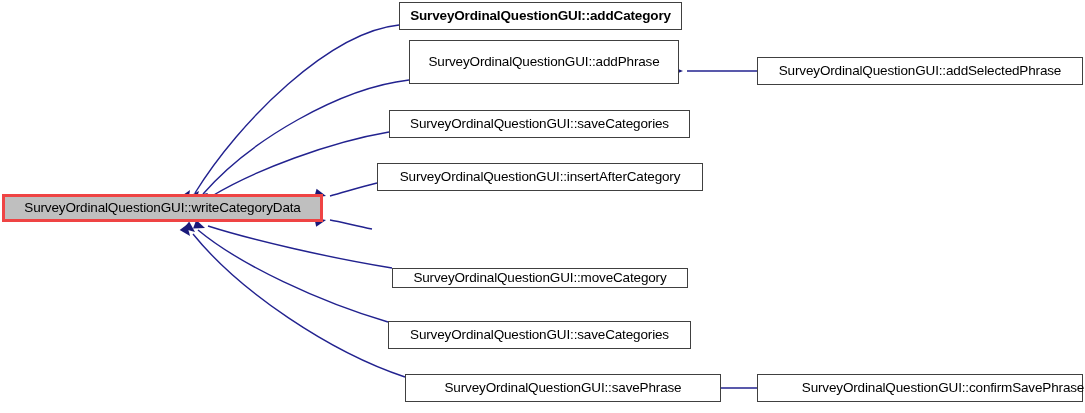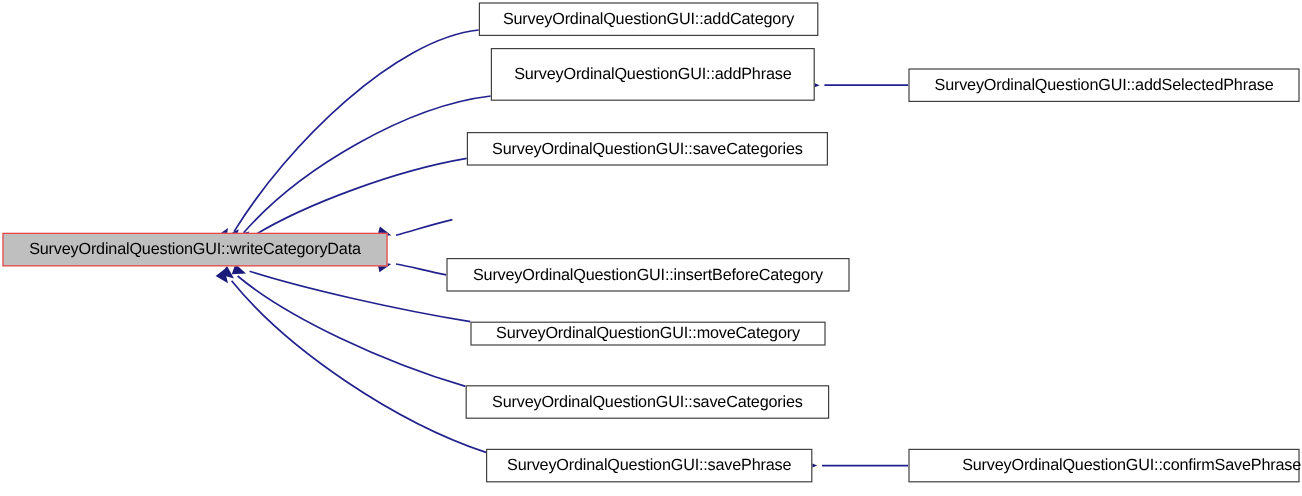--- a/index.html
+++ b/index.html
@@ -36,21 +36,21 @@
     background: #ffffff;
     color: #000000;
     font-family: "Liberation Sans", sans-serif;
     font-size: 13.5px;
     line-height: 1;
     white-space: nowrap;
     letter-spacing: -0.15px;
   }
   .node.root {
     background: #bfbfbf;
-    border: 1px solid #ef4444;
+    border: 3px solid #ef4444;
     text-align: center;
   }
   .node-label {
     display: block;
     padding: 0 2px;
   }
 </style>
 </head>
 <body>
 
@@ -73,39 +73,39 @@
       <polygon points="0,0 11,4.6 11,-4.6" fill="#1a1a7a" transform="translate(326,220) rotate(168)"></polygon>
       <polygon points="0,0 11,4.6 11,-4.6" fill="#1a1a7a" transform="translate(205,228) rotate(200)"></polygon>
       <polygon points="0,0 11,4.6 11,-4.6" fill="#1a1a7a" transform="translate(195,232) rotate(218)"></polygon>
       <polygon points="0,0 11,4.6 11,-4.6" fill="#1a1a7a" transform="translate(190,236) rotate(233)"></polygon>
       <polygon points="0,0 11,4.6 11,-4.6" fill="#1a1a7a" transform="translate(683,71) rotate(180)"></polygon>
       <polygon points="0,0 11,4.6 11,-4.6" fill="#1a1a7a" transform="translate(681,388) rotate(180)"></polygon>
     </svg>
 <div class="node root" style="left: 2px; top: 194px; width: 321px; height: 28px;">
       <span class="node-label">SurveyOrdinalQuestionGUI::writeCategoryData</span>
     </div>
-    <div class="node" style="left: 399px; top: 2px; width: 283px; height: 28px;">
+    <div class="node" style="left: 399px; top: 2px; width: 283px; height: 28px; font-weight: bold;">
       <span class="node-label">SurveyOrdinalQuestionGUI::addCategory</span>
     </div>
     <div class="node" style="left: 409px; top: 40px; width: 270px; height: 44px;">
       <span class="node-label">SurveyOrdinalQuestionGUI::addPhrase</span>
     </div>
     <div class="node" style="left: 389px; top: 110px; width: 301px; height: 28px;">
       <span class="node-label">SurveyOrdinalQuestionGUI::saveCategories</span>
     </div>
-    <div class="node" style="left: 372px; top: 215px; width: 336px; height: 28px;">
-      <span class="node-label">SurveyOrdinalQuestionGUI::insertBeforeCategory</span>
+    <div class="node" style="left: 377px; top: 163px; width: 326px; height: 28px;">
+      <span class="node-label">SurveyOrdinalQuestionGUI::insertAfterCategory</span>
     </div>
     <div class="node" style="left: 392px; top: 268px; width: 296px; height: 20px;">
       <span class="node-label">SurveyOrdinalQuestionGUI::moveCategory</span>
     </div>
     <div class="node" style="left: 388px; top: 321px; width: 303px; height: 28px; justify-content: center;">
       <span class="node-label">SurveyOrdinalQuestionGUI::saveCategories</span>
     </div>
-    <div class="node" style="left: 405px; top: 374px; width: 272px; height: 28px;">
+    <div class="node" style="left: 405px; top: 374px; width: 316px; height: 28px;">
       <span class="node-label">SurveyOrdinalQuestionGUI::savePhrase</span>
     </div>
     <div class="node" style="left: 757px; top: 57px; width: 326px; height: 28px;">
       <span class="node-label">SurveyOrdinalQuestionGUI::addSelectedPhrase</span>
     </div>
     <div class="node" style="left: 757px; top: 374px; width: 326px; height: 28px; padding-left: 46px;">
       <span class="node-label">SurveyOrdinalQuestionGUI::confirmSavePhrase</span>
     </div>
   </div>
 

